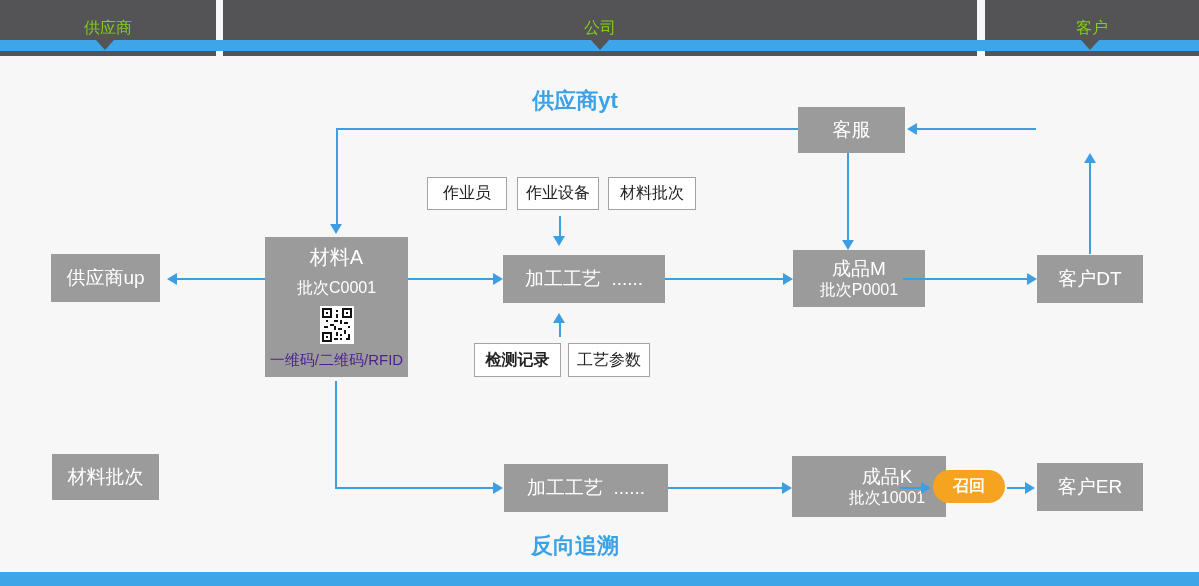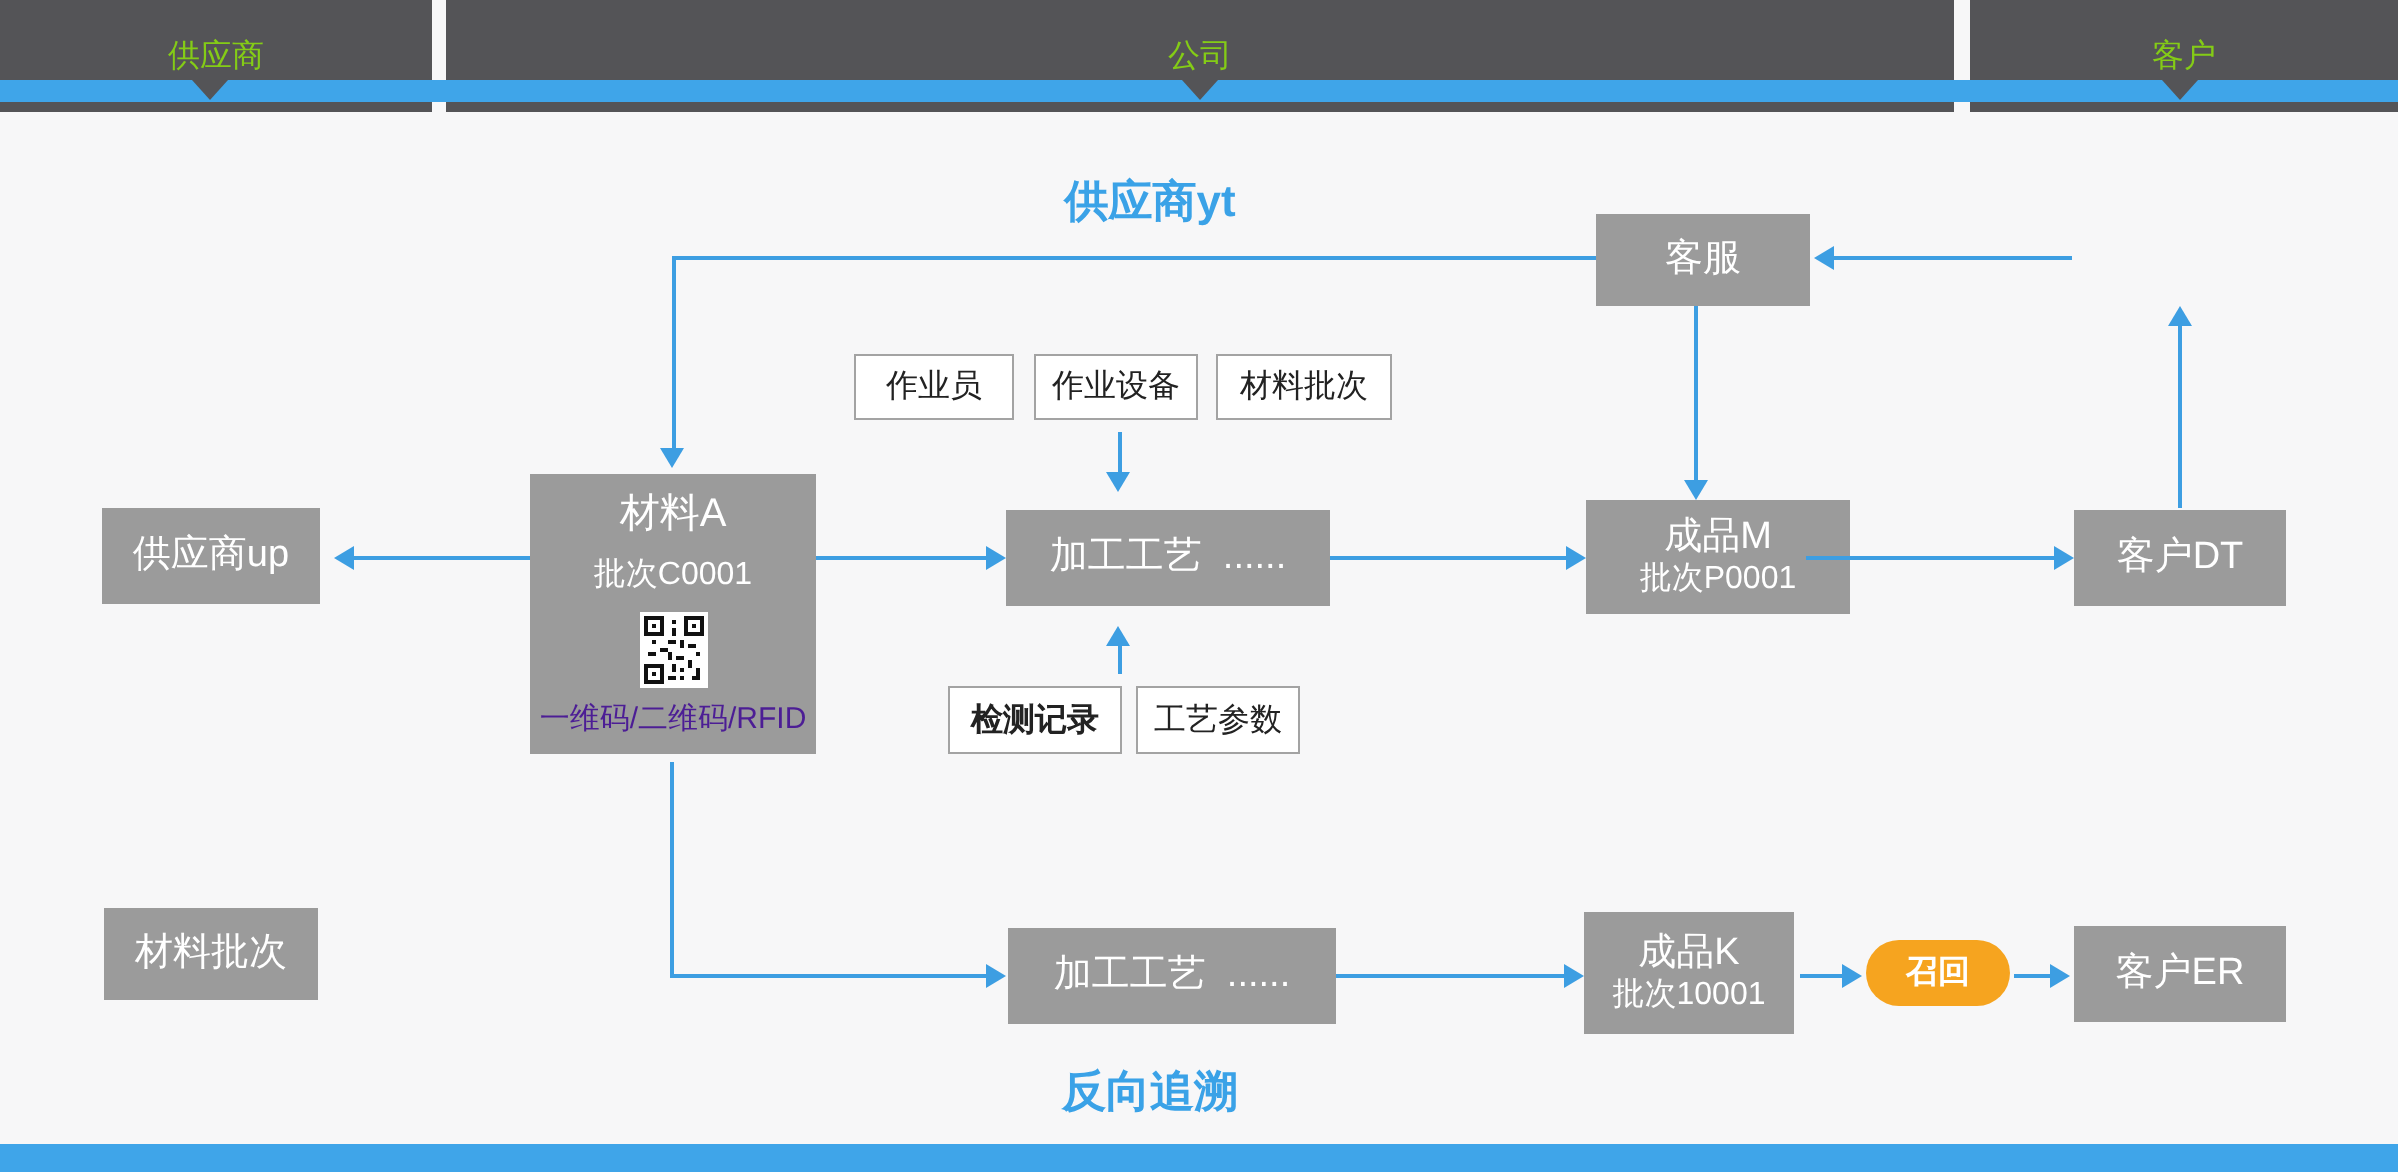--- a/index.html
+++ b/index.html
@@ -147,21 +147,21 @@
   <div class="wtag" style="left:568px; top:343px; width:80px; height:32px;">
     <span>工艺参数</span>
   </div>
 
   <div class="gnode" style="left:52px; top:454px; width:107px; height:46px;">
     <span>材料批次</span>
   </div>
   <div class="gnode" style="left:504px; top:464px; width:164px; height:48px;">
     <span class="pre">加工工艺  ......</span>
   </div>
-  <div class="gnode" style="left:792px; top:456px; width:105px; height:61px;">
+  <div class="gnode" style="left:792px; top:456px; width:118px; height:61px;padding-left:36px;">
     <span>成品K</span>
     <span class="sub">批次10001</span>
   </div>
   <div class="pill" style="left:933px; top:470px; width:72px; height:33px;">
     <span>召回</span>
   </div>
   <div class="gnode" style="left:1037px; top:463px; width:106px; height:48px;">
     <span>客户ER</span>
   </div>
 

